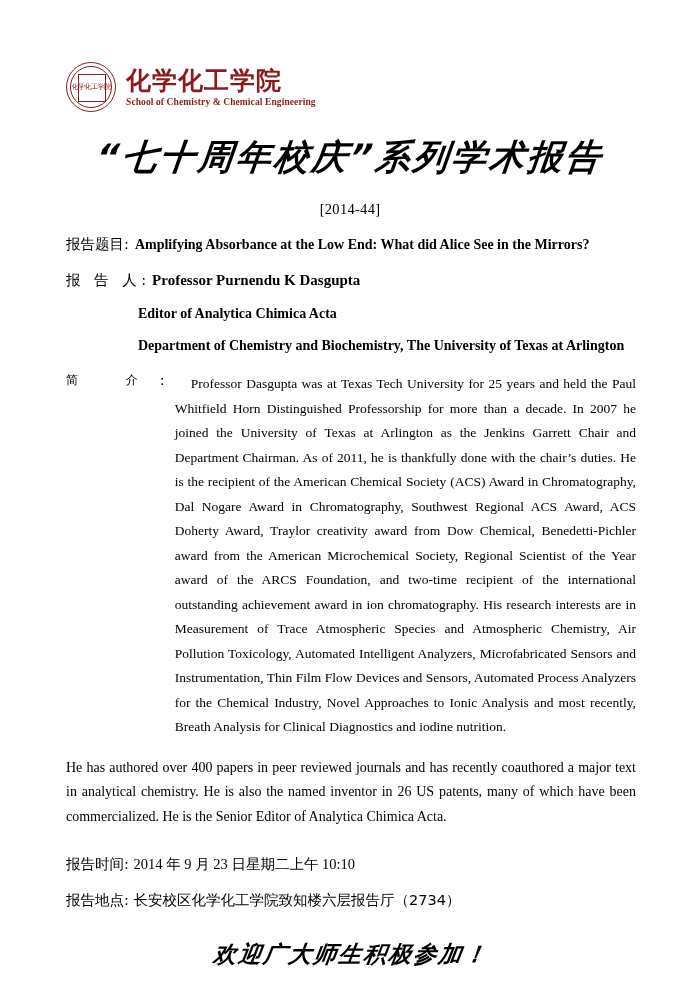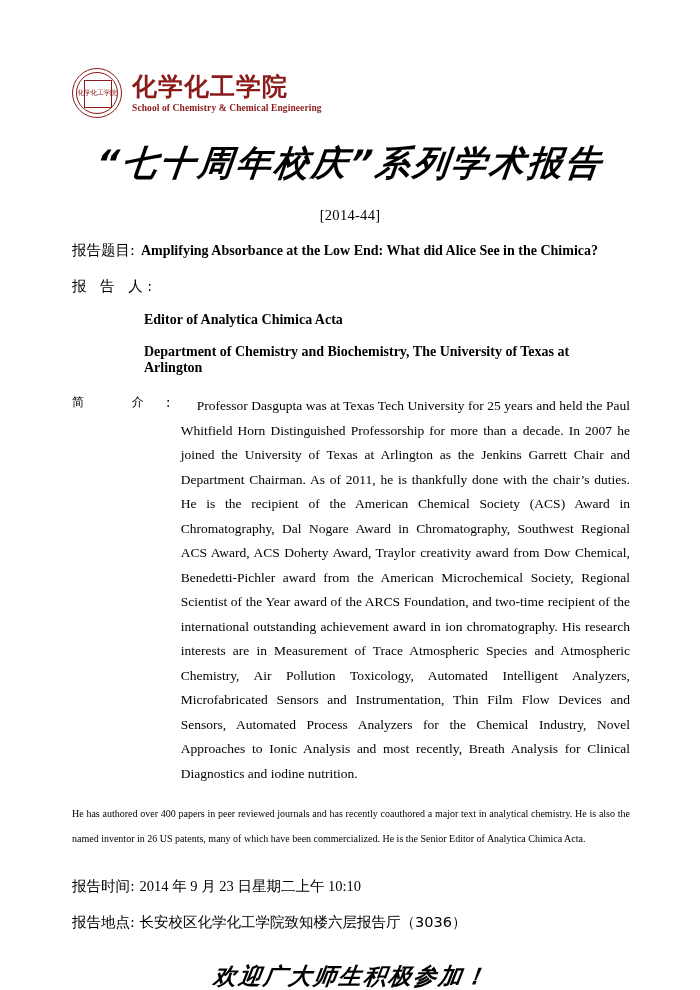--- a/index.html
+++ b/index.html
@@ -11,21 +11,21 @@
     width: 700px;
     height: 990px;
     font-family: "Liberation Serif", serif;
     color: #000000;
     position: relative;
     overflow: hidden;
   }
   .page {
     width: 700px;
     height: 898px;
-    padding: 10px;
+    padding: 4px;
     box-sizing: border-box;
     position: relative;
   }
 
   
   .logo-block {
     display: flex;
     align-items: center;
     padding: 58px 0 0 62px;
   }
@@ -168,21 +168,21 @@
   .bio-text {
     flex: 1 1 auto;
     font-size: 13.5px;
     line-height: 24.5px;
     text-align: justify;
     text-justify: inter-word;
     text-indent: 16px;
     font-family: Liberation Serif, serif;
   }
   .para {
-    font-size: 10px;
+    font-size: 14px;
     line-height: 24.5px;
     text-align: justify;
     margin-top: 16px;
   }
 
   
   .info-line {
     font-family: "DejaVu Sans", sans-serif;
     font-size: 14.5px;
     margin-top: 10px;
@@ -235,47 +235,48 @@
   </div>
 
   <div class="main-title">“七十周年校庆”系列学术报告</div>
   <div class="doc-number">[2014-44]</div>
 
   <div class="body-wrap">
 
     <div class="field-row">
       <span class="field-label">报告题目</span>
       <span class="field-colon">:</span>
-      <span class="field-value-en">Amplifying Absorbance at the Low End: What did Alice See in the Chimica?</span>
+      <span class="field-value-en">Amplifying Absorbance at the Low End: What did Alice See in the Mirrors?</span>
     </div>
 
     <div class="field-row">
       <span class="field-label spaced">报 告 人</span>
       <span class="field-colon">:</span>
+      <span class="field-value-en big">Professor Purnendu K Dasgupta</span>
     </div>
 
     <div class="sub-line">Editor of Analytica Chimica Acta</div>
     <div class="sub-line">Department of Chemistry and Biochemistry, The University of Texas at Arlington</div>
 
     <div class="bio-row">
       <span class="bio-label">简 介</span>
       <span class="bio-colon">:</span>
       <span class="bio-text">Professor Dasgupta was at Texas Tech University for 25 years and held the Paul Whitfield Horn Distinguished Professorship for more than a decade. In 2007 he joined the University of Texas at Arlington as the Jenkins Garrett Chair and Department Chairman. As of 2011, he is thankfully done with the chair’s duties. He is the recipient of the American Chemical Society (ACS) Award in Chromatography, Dal Nogare Award in Chromatography, Southwest Regional ACS Award, ACS Doherty Award, Traylor creativity award from Dow Chemical, Benedetti-Pichler award from the American Microchemical Society, Regional Scientist of the Year award of the ARCS Foundation, and two-time recipient of the international outstanding achievement award in ion chromatography. His research interests are in Measurement of Trace Atmospheric Species and Atmospheric Chemistry, Air Pollution Toxicology, Automated Intelligent Analyzers, Microfabricated Sensors and Instrumentation, Thin Film Flow Devices and Sensors, Automated Process Analyzers for the Chemical Industry, Novel Approaches to Ionic Analysis and most recently, Breath Analysis for Clinical Diagnostics and iodine nutrition.</span>
     </div>
 
     <div class="para">He has authored over 400 papers in peer reviewed journals and has recently coauthored a major text in analytical chemistry. He is also the named inventor in 26 US patents, many of which have been commercialized. He is the Senior Editor of Analytica Chimica Acta.</div>
 
     <div class="info-block">
       <div class="info-line">
         <span>报告时间</span><span>:</span>
         <span class="en">2014 年 9 月 23 日星期二上午 10:10</span>
       </div>
       <div class="info-line">
         <span>报告地点</span><span>:</span>
-        <span>长安校区化学化工学院致知楼六层报告厅（3036）</span>
+        <span>长安校区化学化工学院致知楼六层报告厅（2734）</span>
       </div>
     </div>
 
     <div class="welcome">欢迎广大师生积极参加！</div>
 
     <div class="sign">
       <div>化学化工学院</div>
 
     </div>
 

